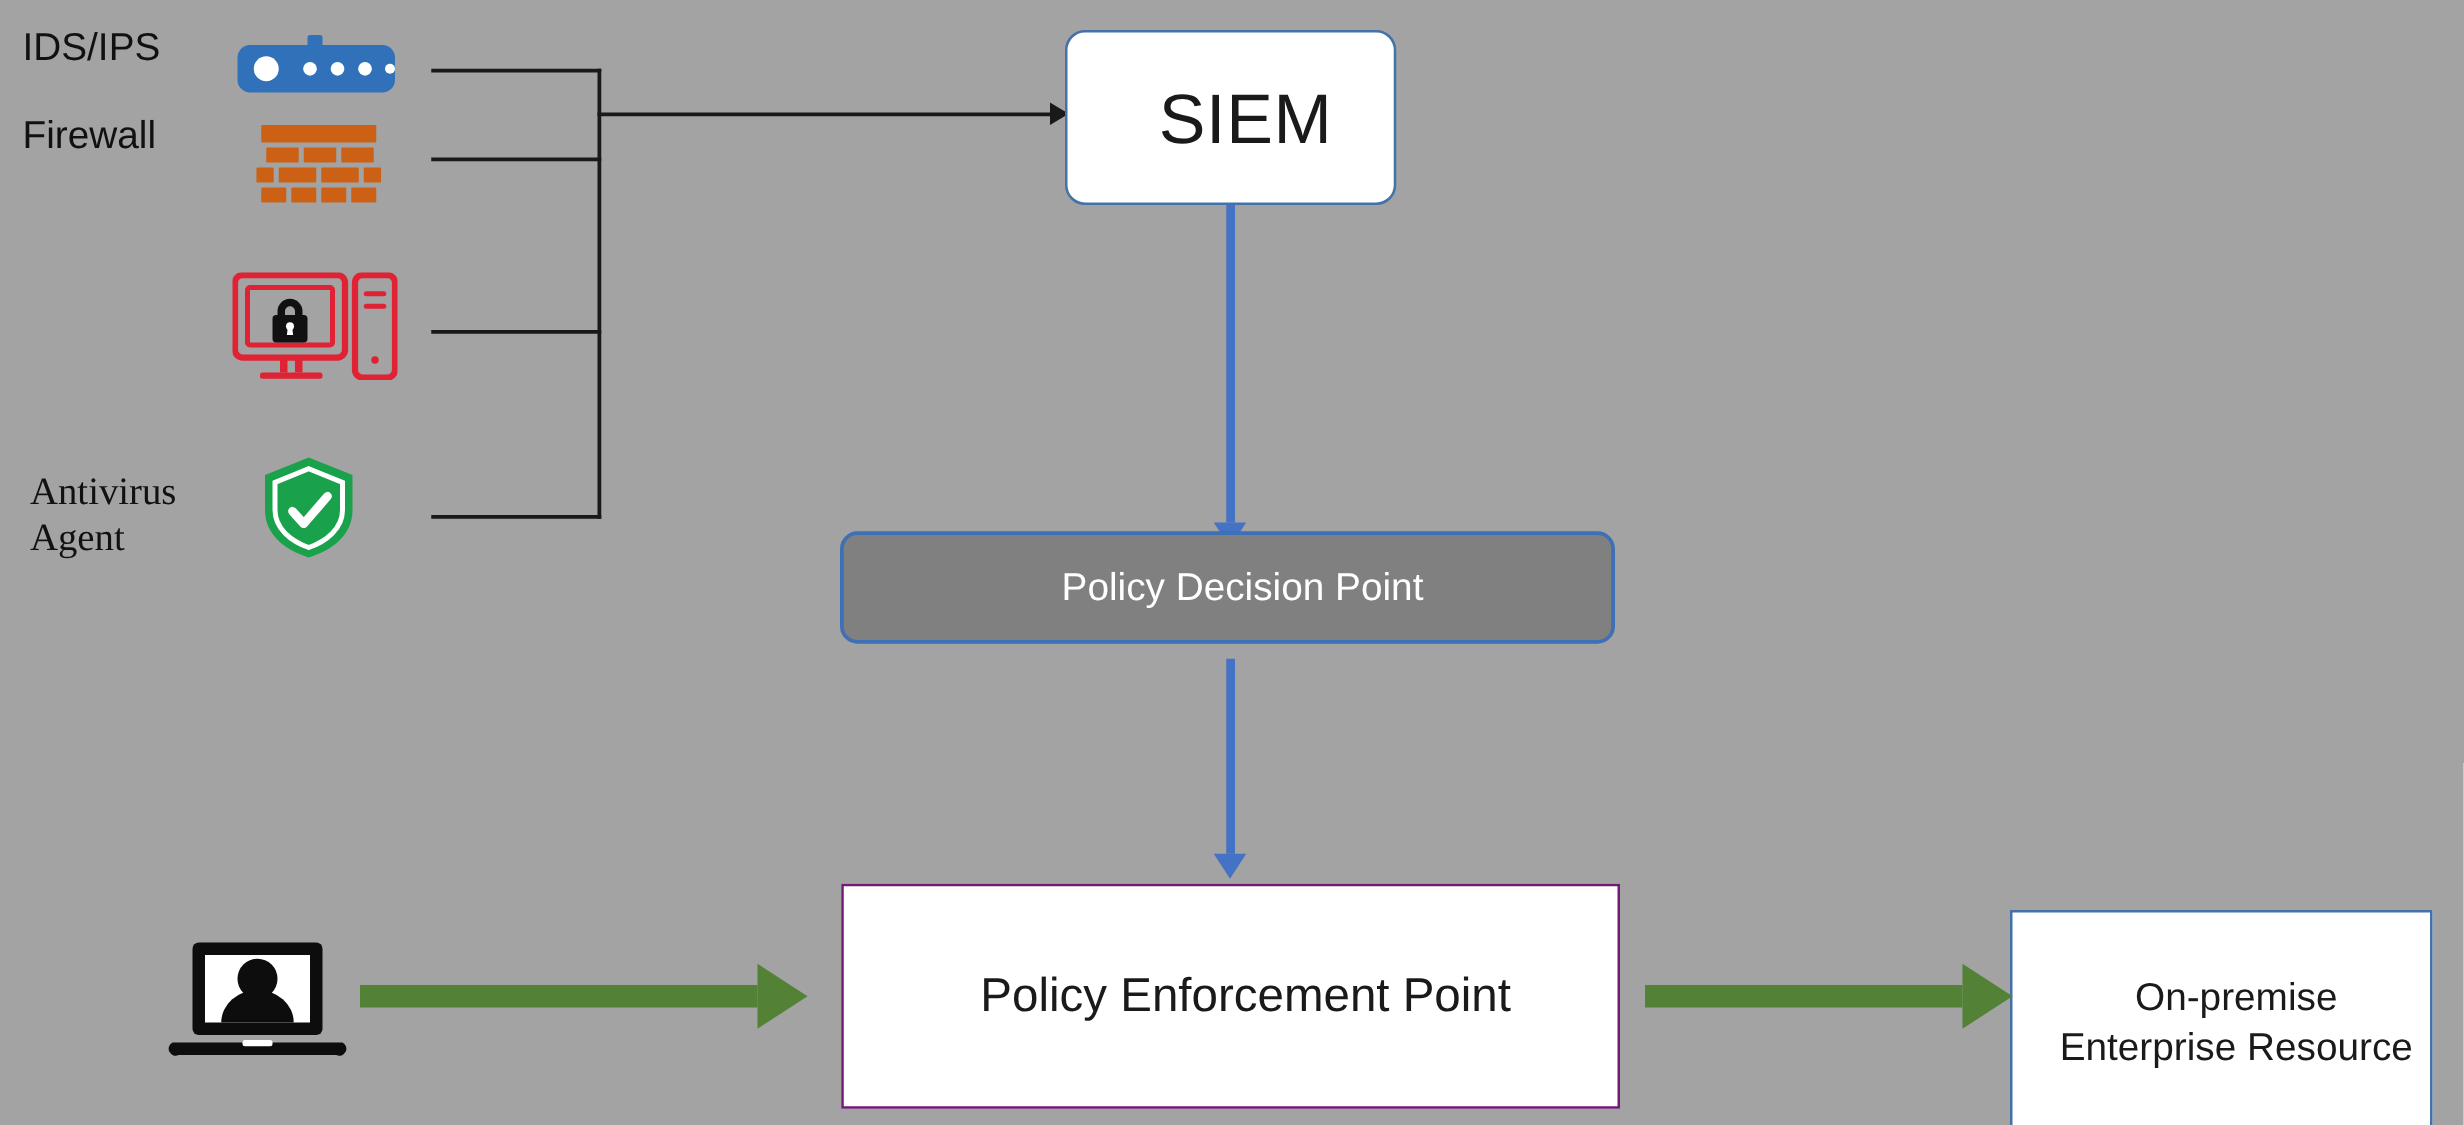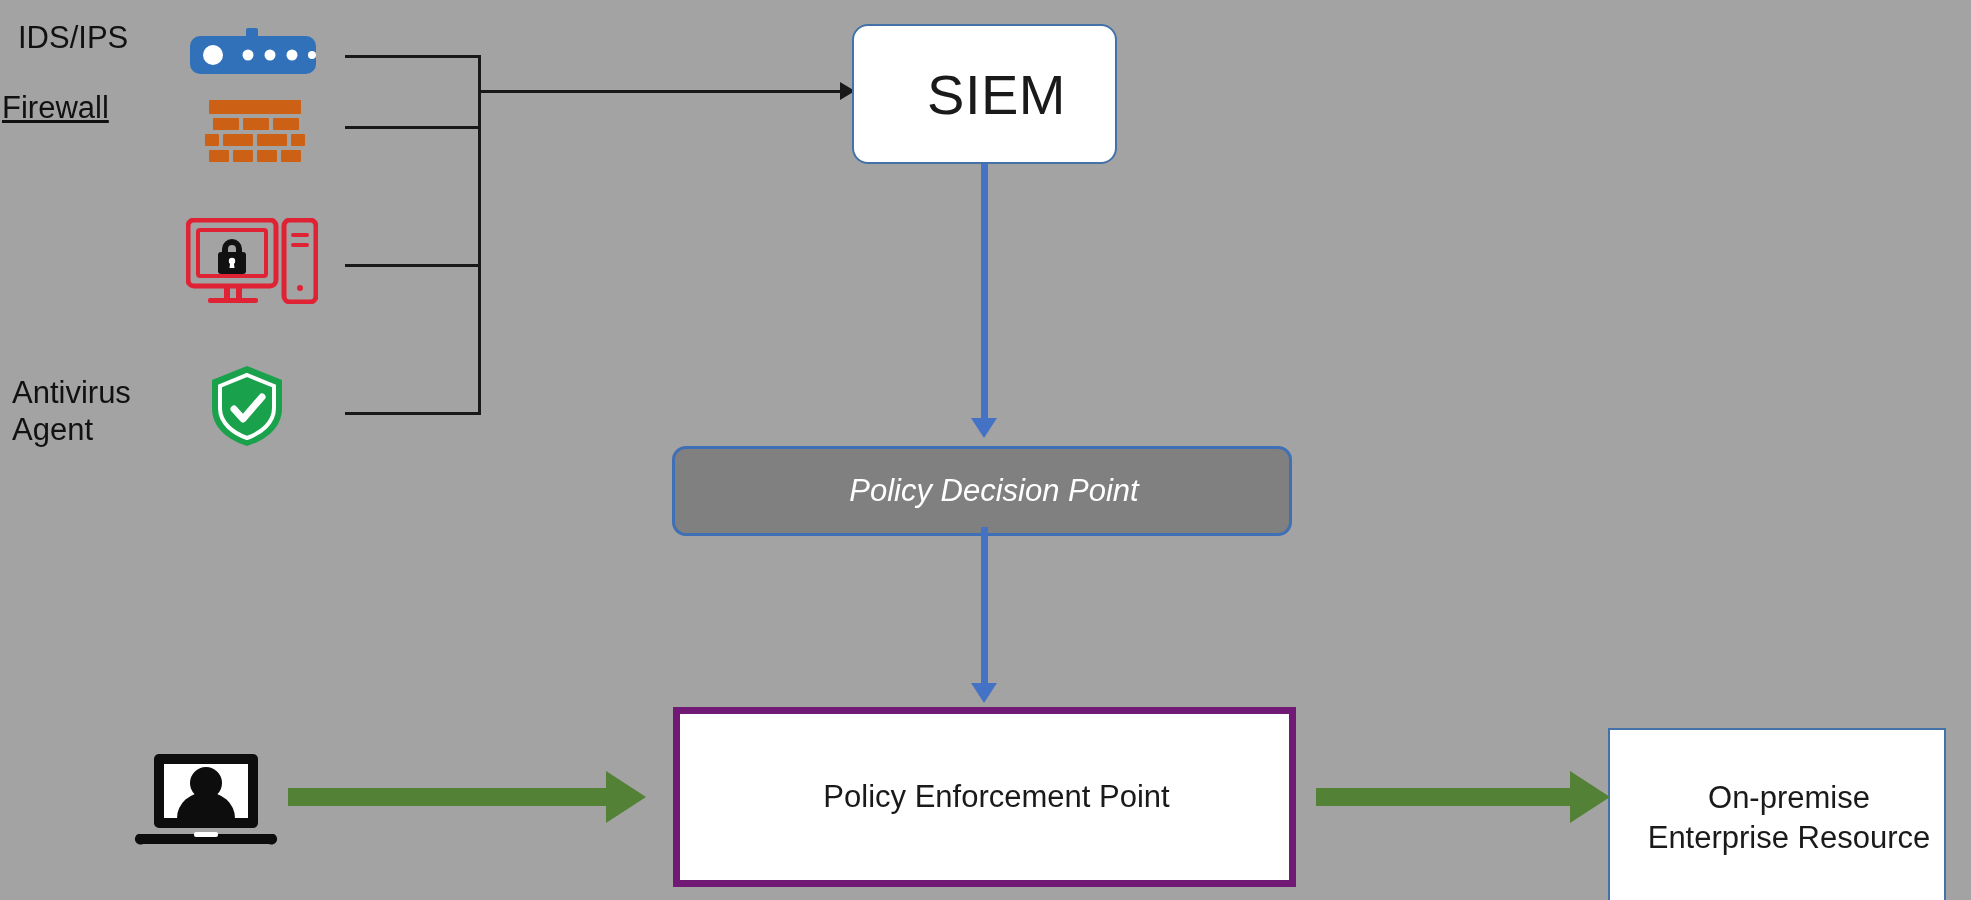--- a/index.html
+++ b/index.html
@@ -74,24 +74,24 @@
     letter-spacing: 0.5px;
   }
   .box-pdp {
     border: 3px solid #3f6fb5;
     border-radius: 14px;
     background: #808080;
     color: #ffffff;
     font-size: 31px;
   }
   .box-pep {
-    border: 7px solid #701a75;
+    border: 2px solid #701a75;
     background: #ffffff;
     color: #1a1a1a;
-    font-size: 31px;
+    font-size: 38px;
   }
   .box-res {
     border: 2px solid #4472a8;
     background: #ffffff;
     color: #1a1a1a;
     font-size: 31px;
     line-height: 1.3;
     margin-top: 21px;
   }
 
@@ -127,24 +127,24 @@
   .icon-wrap { position: absolute; }
   .icon-wrap svg { display: block; }
 </style>
 </head>
 <body>
 
 <div id="canvas">
 
   <div class="src-label" style="left:18px; top:20px; width:150px;">IDS/IPS</div>
 
-  <div class="src-label" style="left:2px; top:90px; width:150px;text-decoration:underline;">Firewall</div>
-
-
-  <div class="src-label" style="left:12px; top:375px; width:160px;">Antivirus
+  <div class="src-label" style="left:18px; top:90px; width:150px;">Firewall</div>
+
+
+  <div class="src-label" style="left:24px; top:375px; width:160px;font-family:Liberation Serif, serif;">Antivirus
 Agent</div>
 
   <div class="icon-wrap" style="left:188px; top:28px;">
     <svg width="130" height="52" viewBox="0 0 130 52" aria-hidden="true">
       <rect x="58" y="0" width="12" height="12" rx="2" fill="#3071b9"></rect>
       <rect x="2" y="8" width="126" height="38" rx="10" fill="#3071b9"></rect>
       <circle cx="25" cy="27" r="10" fill="#ffffff"></circle>
       <circle cx="60" cy="27" r="5.5" fill="#ffffff"></circle>
       <circle cx="82" cy="27" r="5.5" fill="#ffffff"></circle>
       <circle cx="104" cy="27" r="5.5" fill="#ffffff"></circle>
@@ -209,21 +209,21 @@
   <div class="line-v" style="left:478px; top:55px; height:360px;"></div>
 
   <div class="trunk" style="left:478px; top:90px; width:370px;"></div>
   <div class="arrowhead-black" style="left:840px; top:82px;"></div>
 
   <div class="box box-siem" style="left:852px; top:24px; width:265px; height:140px;">SIEM</div>
 
   <div class="blue-shaft" style="left:981px; top:164px; height:254px;"></div>
   <div class="blue-head" style="left:971px; top:418px;"></div>
 
-  <div class="box box-pdp" style="left:672px; top:446px; width:620px; height:90px;font-style:italic;">Policy Decision Point</div>
+  <div class="box box-pdp" style="left:672px; top:425px; width:620px; height:90px;">Policy Decision Point</div>
 
   <div class="blue-shaft" style="left:981px; top:527px; height:156px;"></div>
   <div class="blue-head" style="left:971px; top:683px;"></div>
 
   <div class="box box-pep" style="left:673px; top:707px; width:623px; height:180px;">Policy Enforcement Point</div>
 
   <div class="box box-res" style="left:1608px; top:707px; width:338px; height:180px; white-space:pre-line;">On-premise
 Enterprise Resource</div>
 
   <div class="icon-wrap" style="left:132px; top:752px;">

